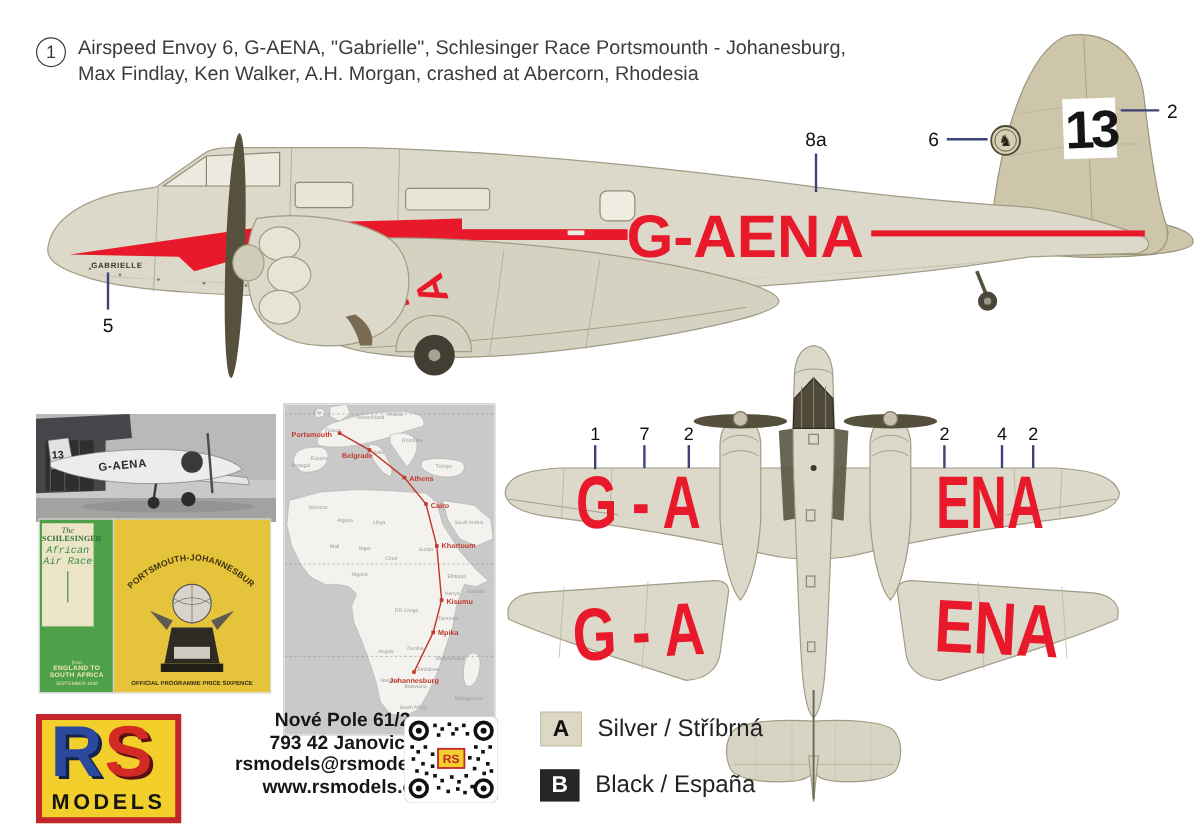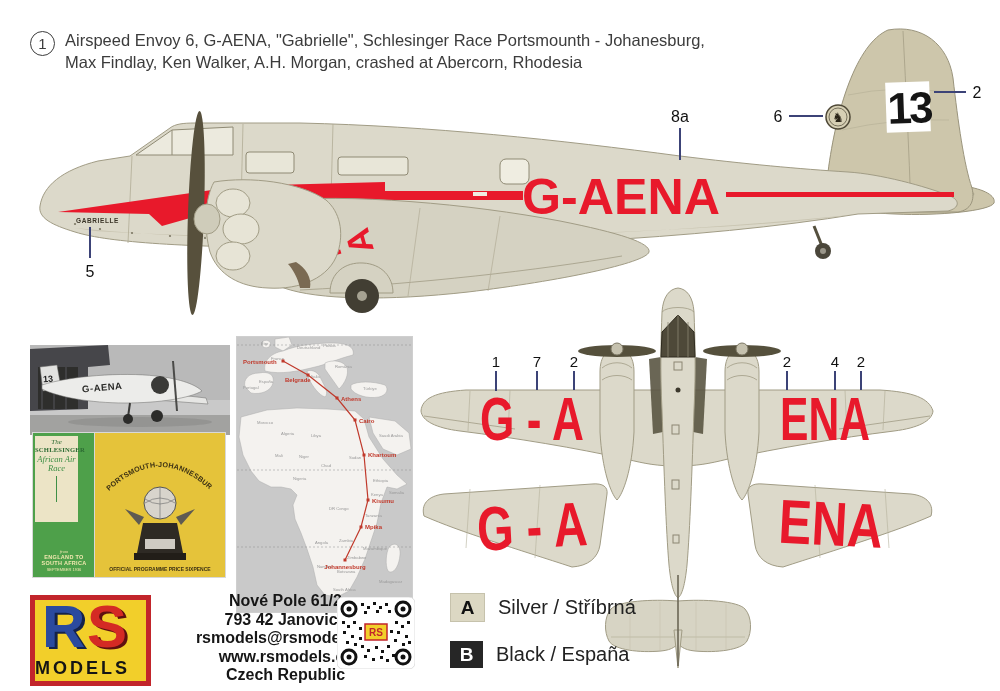--- a/index.html
+++ b/index.html
@@ -6,31 +6,31 @@
   body{width:1000px;height:691px;position:relative;font-family:"Liberation Sans",sans-serif;overflow:hidden;}
   .abs{position:absolute;}
   .header{left:30px;top:30px;display:flex;gap:10px;color:#3c3c3c;}
   .circ{width:23px;height:23px;border:1.5px solid #3c3c3c;border-radius:50%;text-align:center;line-height:23px;font-size:15px;flex:0 0 auto;margin-top:1px;}
   .htext{font-size:16.5px;line-height:21.5px;}
   svg text{font-family:"Liberation Sans",sans-serif;}
   .address{left:158px;top:592px;width:255px;text-align:center;font-size:16px;font-weight:bold;color:#161616;line-height:18.5px;}
   .rs-logo{left:30px;top:595px;width:121px;height:91px;background:#f2cf2a;border:5px solid #c2252b;box-sizing:border-box;}
   .rs-r{position:absolute;left:7px;top:-8px;font-size:60px;font-weight:bold;color:#2b4a9e;text-shadow:3px 2px 0 #15224a;}
   .rs-s{position:absolute;left:52px;top:-8px;font-size:60px;font-weight:bold;color:#d42a24;text-shadow:3px 2px 0 #5e1010;}
-  .rs-models{position:absolute;bottom:2px;width:100%;text-align:left;font-size:18px;font-weight:bold;letter-spacing:3px;color:#151515;}
+  .rs-models{position:absolute;bottom:2px;width:100%;text-align:center;font-size:18px;font-weight:bold;letter-spacing:3px;color:#151515;}
   .legend-row{display:flex;align-items:center;gap:13px;}
   .sw{width:33px;height:27px;text-align:center;line-height:27px;font-size:19px;font-weight:bold;}
   .sw-a{background:#dcd8c3;color:#111;border:1px solid #c6c2ac;}
   .sw-b{background:#262626;color:#fff;}
   .legend-label{font-size:20px;color:#222;}
   .poster-green{left:33px;top:433px;width:62px;height:144px;background:#4ea04a;outline:1px solid #d8d8d8;}
   .pg-panel{position:absolute;left:2px;top:3px;width:43px;height:86px;background:#ece4c6;text-align:center;padding-top:2px;box-sizing:border-box;}
   .pg-the{font-family:"Liberation Serif",serif;font-style:italic;font-size:7px;color:#2c6b33;}
   .pg-title{font-family:"Liberation Serif",serif;font-weight:bold;font-size:6.6px;color:#2c6b33;letter-spacing:0.2px;}
-  .pg-script{font-family:Liberation Serif, serif;font-style:italic;font-size:8.5px;color:#3f8f46;line-height:9px;margin-top:2px;}
+  .pg-script{font-family:Liberation Mono, monospace;font-style:italic;font-size:8.5px;color:#3f8f46;line-height:9px;margin-top:2px;}
   .pg-rule{width:1px;height:26px;background:#3f8f46;margin:3px auto 0;}
   .pg-bottom{position:absolute;bottom:5px;width:100%;text-align:center;color:#f2e8b0;}
   .pg-from{font-size:4.5px;font-family:"Liberation Serif",serif;font-style:italic;}
   .pg-l{font-size:5.5px;font-weight:bold;letter-spacing:0.3px;}
   .pg-l3{font-size:4px;margin-top:1px;}
   .poster-yellow{left:95px;top:433px;width:130px;height:144px;background:#e5c33a;outline:1px solid #d8d8d8;}
   .photo-frame{left:30px;top:345px;width:200px;height:90px;}
   .map-frame{left:237px;top:337px;width:175px;height:275px;outline:1px solid #cfcfcf;}
   .qr{left:337px;top:597px;width:78px;height:72px;}
 </style>
@@ -350,21 +350,20 @@
   <span class="rs-r">R</span>
   <span class="rs-s">S</span>
   <div class="rs-models">MODELS</div>
 </div>
 
 <div class="abs address">
   <div>Nové Pole 61/2</div>
   <div>793 42 Janovice</div>
   <div>rsmodels@rsmodels.cz</div>
   <div>www.rsmodels.cz</div>
-  <div>Czech Republic</div>
 </div>
 
 <svg class="abs qr" viewBox="0 0 78 72">
   <rect width="78" height="72" rx="6" fill="#fff" stroke="#ddd"></rect>
   <g fill="none" stroke="#111" stroke-width="3">
     <circle cx="12" cy="12" r="7"></circle>
       <circle cx="66" cy="12" r="7"></circle>
       <circle cx="12" cy="60" r="7"></circle>
       <circle cx="66" cy="60" r="7"></circle>
   </g>

